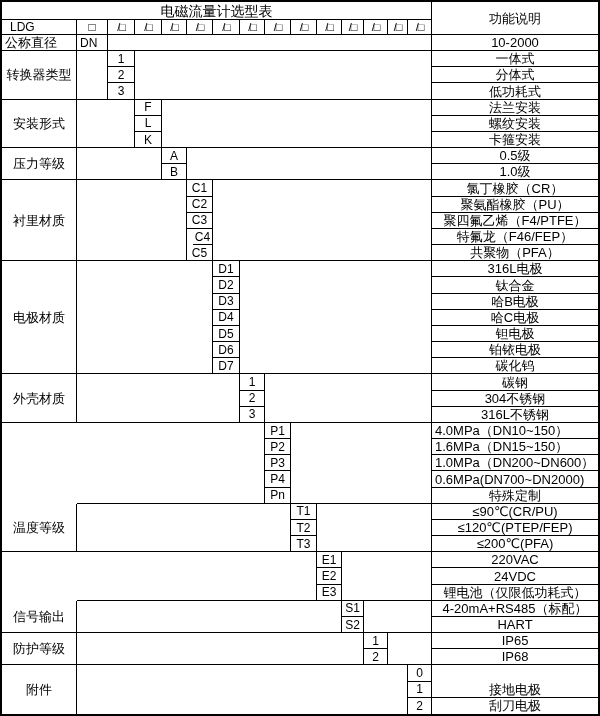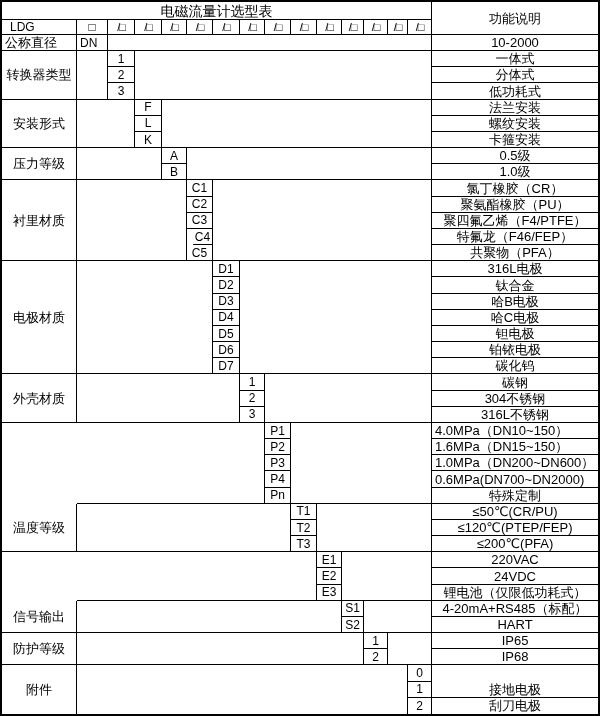--- a/index.html
+++ b/index.html
@@ -130,21 +130,21 @@
       <div class="c code" style="grid-area: 29 / 9 / 30 / 10;">P3</div>
       <div class="c left pad2 no-r" style="grid-area: 29 / 16 / 30 / 17;">1.0MPa（DN200~DN600）</div>
       <div class="c code" style="grid-area: 30 / 9 / 31 / 10;">P4</div>
       <div class="c left pad2 no-r" style="grid-area: 30 / 16 / 31 / 17;">0.6MPa(DN700~DN2000)</div>
       <div class="c code" style="grid-area: 31 / 9 / 32 / 10;">Pn</div>
       <div class="c no-r" style="grid-area: 31 / 16 / 32 / 17;">特殊定制</div>
       <div class="c" style="grid-area: 32 / 1 / 35 / 2;">温度等级</div>
       <div class="c" style="grid-area: 32 / 2 / 35 / 10;"></div>
       <div class="c" style="grid-area: 32 / 11 / 35 / 16;"></div>
       <div class="c code" style="grid-area: 32 / 10 / 33 / 11;">T1</div>
-      <div class="c no-r" style="grid-area: 32 / 16 / 33 / 17;">≤50℃(CR/PU)</div>
+      <div class="c no-r" style="grid-area: 32 / 16 / 33 / 17;">≤90℃(CR/PU)</div>
       <div class="c code" style="grid-area: 33 / 10 / 34 / 11;">T2</div>
       <div class="c no-r" style="grid-area: 33 / 16 / 34 / 17;">≤120℃(PTEP/FEP)</div>
       <div class="c code" style="grid-area: 34 / 10 / 35 / 11;">T3</div>
       <div class="c no-r" style="grid-area: 34 / 16 / 35 / 17;">≤200℃(PFA)</div>
       <div class="c" style="grid-area: 35 / 2 / 38 / 11;"></div>
       <div class="c" style="grid-area: 35 / 12 / 38 / 16;"></div>
       <div class="c code" style="grid-area: 35 / 11 / 36 / 12;">E1</div>
       <div class="c no-r" style="grid-area: 35 / 16 / 36 / 17;">220VAC</div>
       <div class="c code" style="grid-area: 36 / 11 / 37 / 12;">E2</div>
       <div class="c no-r" style="grid-area: 36 / 16 / 37 / 17;">24VDC</div>

